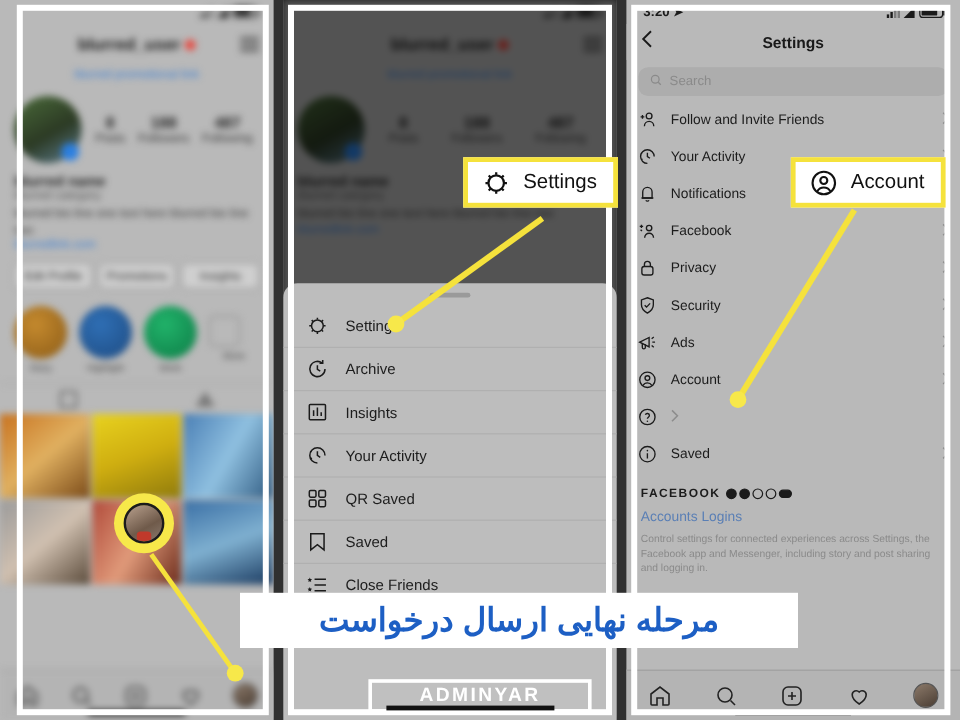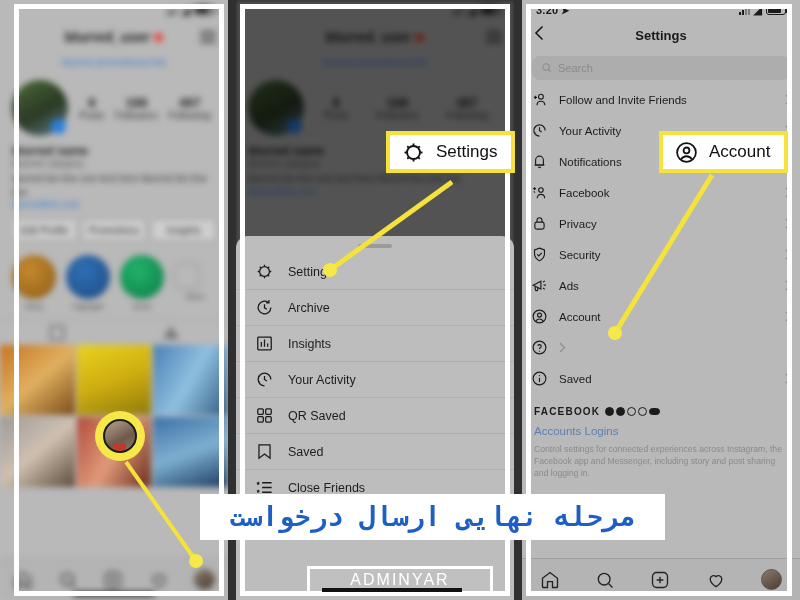--- a/index.html
+++ b/index.html
@@ -179,32 +179,32 @@
 
   .dotend { position:absolute; width:14px;height:14px;border-radius:50%;background:#f7e84a; z-index:61;}
 
   
   .fa-banner {
     position:absolute; left: 200px; top: 494px; width: 465px; height: 46px;
     background:#ffffff; z-index: 70;
     display:flex; align-items:center; justify-content:center;
   }
   .fa-banner .t {
-    font-family: Liberation Mono, monospace;
+    font-family: Liberation Sans, sans-serif;
     direction: rtl; font-size: 27px; font-weight: bold; color:#1d5fc4;
     white-space: nowrap;
   }
   
   .wm {
     position:absolute; left: 307px; top: 566px; width: 186px; height: 28px;
     border: 3px solid #ffffff; z-index: 72;
     display:flex; align-items:center; justify-content:center;
     background: rgba(255,255,255,0.06);
   }
-  .wm .t { color:#ffffff; font-size:16px; font-weight:normal; letter-spacing:2px;text-align:center; }
+  .wm .t { color:#ffffff; font-size:16px; font-weight:bold; letter-spacing:2px;text-align:center; }
   .wm::after{content:"";position:absolute;left:12px;right:28px;bottom:-1px;height:4px;background:#111;}
 </style>
 </head>
 <body>
 
 <div id="stage">
 
   <div class="panel" id="panel-left">
     <div class="panel-inner ig-blur">
       <div class="statusbar">
@@ -639,21 +639,21 @@
           <span>FACEBOOK</span>
           <span class="fb-icons">
             <span class="fill"></span>
             <span class="fill"></span>
             <span></span>
             <span></span>
             <span class="pill fill"></span>
           </span>
         </div>
         <div class="fb-link">Accounts Logins</div>
-        <div class="fb-desc">Control settings for connected experiences across Instagram, the Facebook app and Messenger, including story and post sharing and logging in.</div>
+        <div class="fb-desc">Control settings for connected experiences across Settings, the Facebook app and Messenger, including story and post sharing and logging in.</div>
         <div class="fb-logins">Logins</div>
       </div>
 
       <div class="ig-bottomnav">
         <span class="nav-ico">
             <svg viewBox="0 0 24 24" fill="none" stroke="currentColor" stroke-width="1.6">
               <path d="M3 10l9-7 9 7v10a1 1 0 01-1 1h-5v-7H9v7H4a1 1 0 01-1-1z"></path>
             </svg>
           </span>
         <span class="nav-ico">

